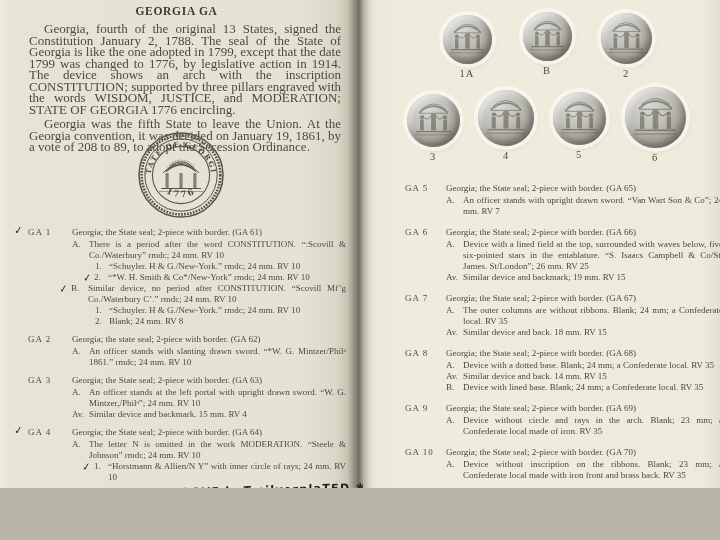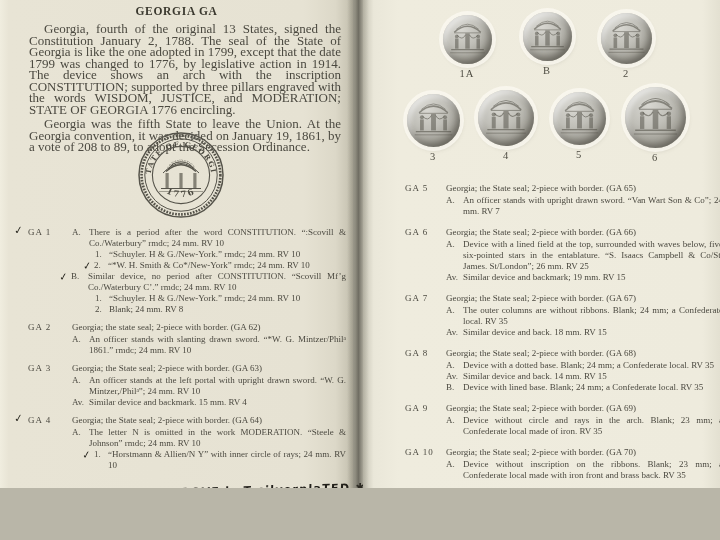--- a/index.html
+++ b/index.html
@@ -106,20 +106,21 @@
           <path d="M -22 14.5 H 22" stroke-width=".7" opacity=".7"></path>
         </g>
       </svg>
     </div>
 
     <div class="entries entries-left" id="left-entries">
         <div class="entry">
           <span class="echeck">✓</span>
           <span class="ecode">GA 1</span>
           <div class="ebody">
+            <div class="ehead">Georgia; the State seal; 2-piece with border. (GA 61)</div>
             <div class="item lvl1">
               <span class="ilabel">A.</span>
               <span class="itext">There is a period after the word CONSTITUTION. “:Scovill &amp; Co./Waterbury” rmdc; 24 mm. RV 10</span>
             </div>
             <div class="item lvl2">
               <span class="ilabel">1.</span>
               <span class="itext">“Schuyler. H &amp; G./New-York.” rmdc; 24 mm. RV 10</span>
             </div>
             <div class="item lvl2">
               <span class="icheck">✓</span>

